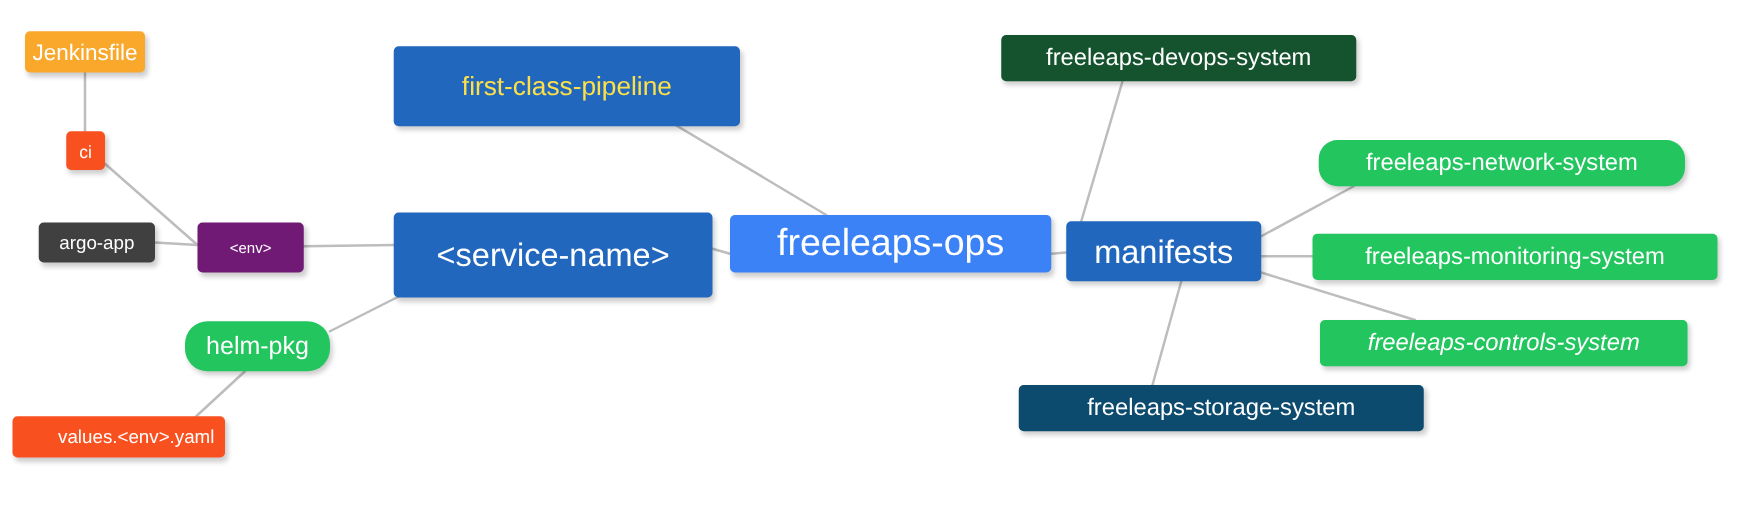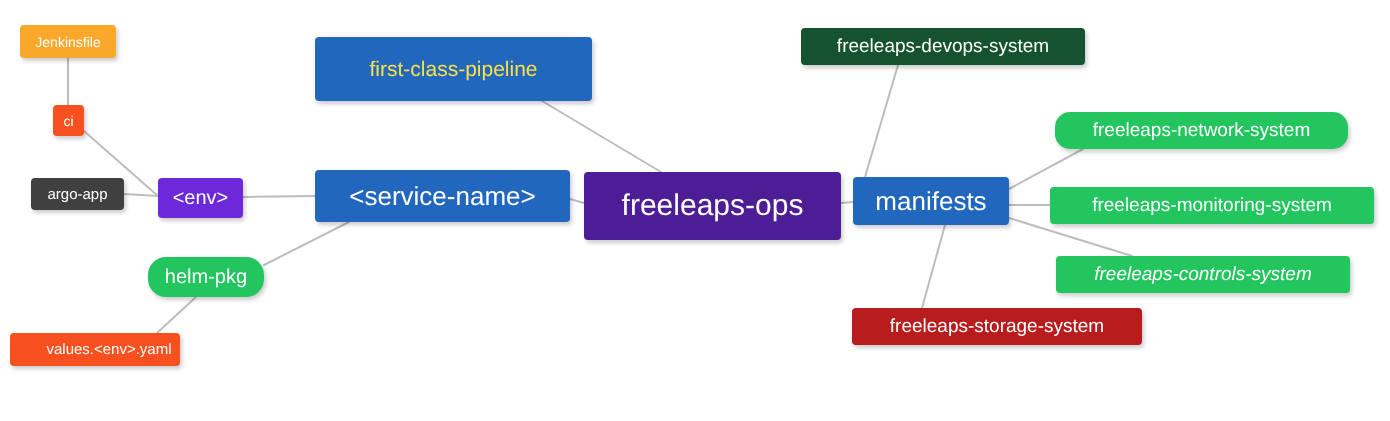--- a/index.html
+++ b/index.html
@@ -59,59 +59,59 @@
       <line x1="570" y1="199" x2="584" y2="203" stroke="#bdbdbd" stroke-width="2" stroke-linecap="round"></line>
       <line x1="522" y1="89" x2="661" y2="172" stroke="#bdbdbd" stroke-width="2" stroke-linecap="round"></line>
       <line x1="841" y1="203" x2="853" y2="202" stroke="#bdbdbd" stroke-width="2" stroke-linecap="round"></line>
       <line x1="865" y1="177" x2="898" y2="65" stroke="#bdbdbd" stroke-width="2" stroke-linecap="round"></line>
       <line x1="1009" y1="189" x2="1083" y2="149" stroke="#bdbdbd" stroke-width="2" stroke-linecap="round"></line>
       <line x1="1009" y1="205" x2="1050" y2="205" stroke="#bdbdbd" stroke-width="2" stroke-linecap="round"></line>
       <line x1="1009" y1="218" x2="1132" y2="256" stroke="#bdbdbd" stroke-width="2" stroke-linecap="round"></line>
       <line x1="945" y1="225" x2="922" y2="308" stroke="#bdbdbd" stroke-width="2" stroke-linecap="round"></line>
     </svg>
   <div id="nodes">
-      <div class="node" style="left: 20px; top: 25px; width: 96px; height: 33px; background: rgb(249, 168, 43); color: rgb(255, 255, 255); font-size: 14px;">
+      <div class="node" style="left: 20px; top: 25px; width: 96px; height: 33px; background: rgb(249, 168, 43); color: rgb(255, 255, 255); font-size: 18px;">
         <span class="node-label">Jenkinsfile</span>
       </div>
       <div class="node" style="left: 53px; top: 105px; width: 31px; height: 31px; background: rgb(249, 80, 31); color: rgb(255, 255, 255); font-size: 14px;">
         <span class="node-label">ci</span>
       </div>
       <div class="node" style="left: 31px; top: 178px; width: 93px; height: 32px; background: #404040; color: rgb(255, 255, 255); font-size: 15px;">
         <span class="node-label">argo-app</span>
       </div>
-      <div class="node" style="left: 158px; top: 178px; width: 85px; height: 40px; background: #6d28d9; color: rgb(255, 255, 255); font-size: 20px;">
+      <div class="node" style="left: 158px; top: 178px; width: 85px; height: 40px; background: #701a75; color: rgb(255, 255, 255); font-size: 12px;">
         <span class="node-label">&lt;env&gt;</span>
       </div>
       <div class="node" style="left: 148px; top: 257px; width: 116px; height: 40px; background: rgb(34, 197, 94); color: rgb(255, 255, 255); font-size: 20px; border-radius: 18px;">
         <span class="node-label">helm-pkg</span>
       </div>
       <div class="node" style="left: 10px; top: 333px; width: 170px; height: 33px; background: rgb(249, 80, 31); color: rgb(255, 255, 255); font-size: 15px; padding-left: 28px;">
         <span class="node-label">values.&lt;env&gt;.yaml</span>
       </div>
-      <div class="node" style="left: 315px; top: 170px; width: 255px; height: 52px; background: rgb(33, 103, 189); color: rgb(255, 255, 255); font-size: 26px;">
+      <div class="node" style="left: 315px; top: 170px; width: 255px; height: 68px; background: rgb(33, 103, 189); color: rgb(255, 255, 255); font-size: 26px;">
         <span class="node-label">&lt;service-name&gt;</span>
       </div>
       <div class="node" style="left: 315px; top: 37px; width: 277px; height: 64px; background: rgb(33, 103, 189); color: #fde047; font-size: 21px;">
         <span class="node-label">first-class-pipeline</span>
       </div>
-      <div class="node" style="left: 584px; top: 172px; width: 257px; height: 68px; background: #4c1d95; color: rgb(255, 255, 255); font-size: 30px;">
+      <div class="node" style="left: 584px; top: 172px; width: 257px; height: 46px; background: #3b82f6; color: rgb(255, 255, 255); font-size: 30px;">
         <span class="node-label">freeleaps-ops</span>
       </div>
       <div class="node" style="left: 853px; top: 177px; width: 156px; height: 48px; background: rgb(33, 103, 189); color: rgb(255, 255, 255); font-size: 26px;">
         <span class="node-label">manifests</span>
       </div>
       <div class="node" style="left: 801px; top: 28px; width: 284px; height: 37px; background: #14532d; color: rgb(255, 255, 255); font-size: 19px;">
         <span class="node-label">freeleaps-devops-system</span>
       </div>
       <div class="node" style="left: 1055px; top: 112px; width: 293px; height: 37px; background: rgb(34, 197, 94); color: rgb(255, 255, 255); font-size: 19px; border-radius: 15px;">
         <span class="node-label">freeleaps-network-system</span>
       </div>
       <div class="node" style="left: 1050px; top: 187px; width: 324px; height: 37px; background: rgb(34, 197, 94); color: rgb(255, 255, 255); font-size: 19px;">
         <span class="node-label">freeleaps-monitoring-system</span>
       </div>
       <div class="node" style="left: 1056px; top: 256px; width: 294px; height: 37px; background: rgb(34, 197, 94); color: rgb(255, 255, 255); font-size: 19px; font-style: italic;">
         <span class="node-label">freeleaps-controls-system</span>
       </div>
-      <div class="node" style="left: 815px; top: 308px; width: 290px; height: 37px; background: #b91c1c; color: rgb(255, 255, 255); font-size: 19px; margin-left: 37px;">
+      <div class="node" style="left: 815px; top: 308px; width: 324px; height: 37px; background: #0c4a6e; color: rgb(255, 255, 255); font-size: 19px;">
         <span class="node-label">freeleaps-storage-system</span>
       </div>
     </div>
 </div>
 
 </body></html>

